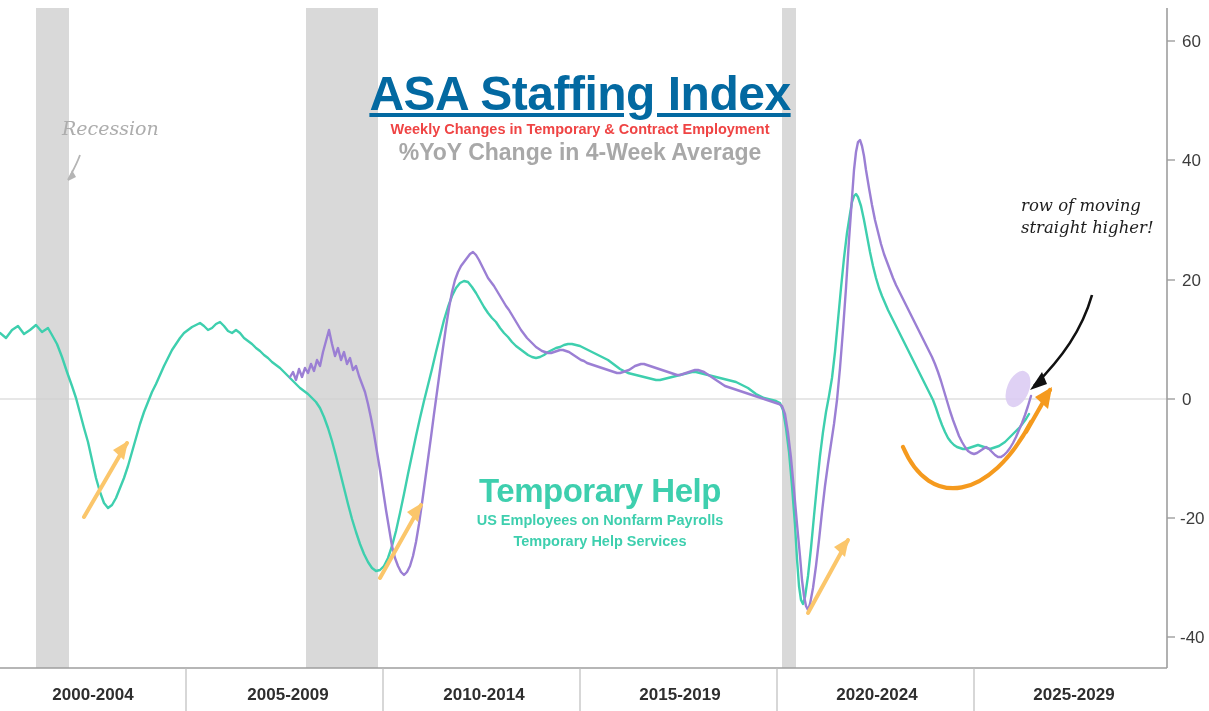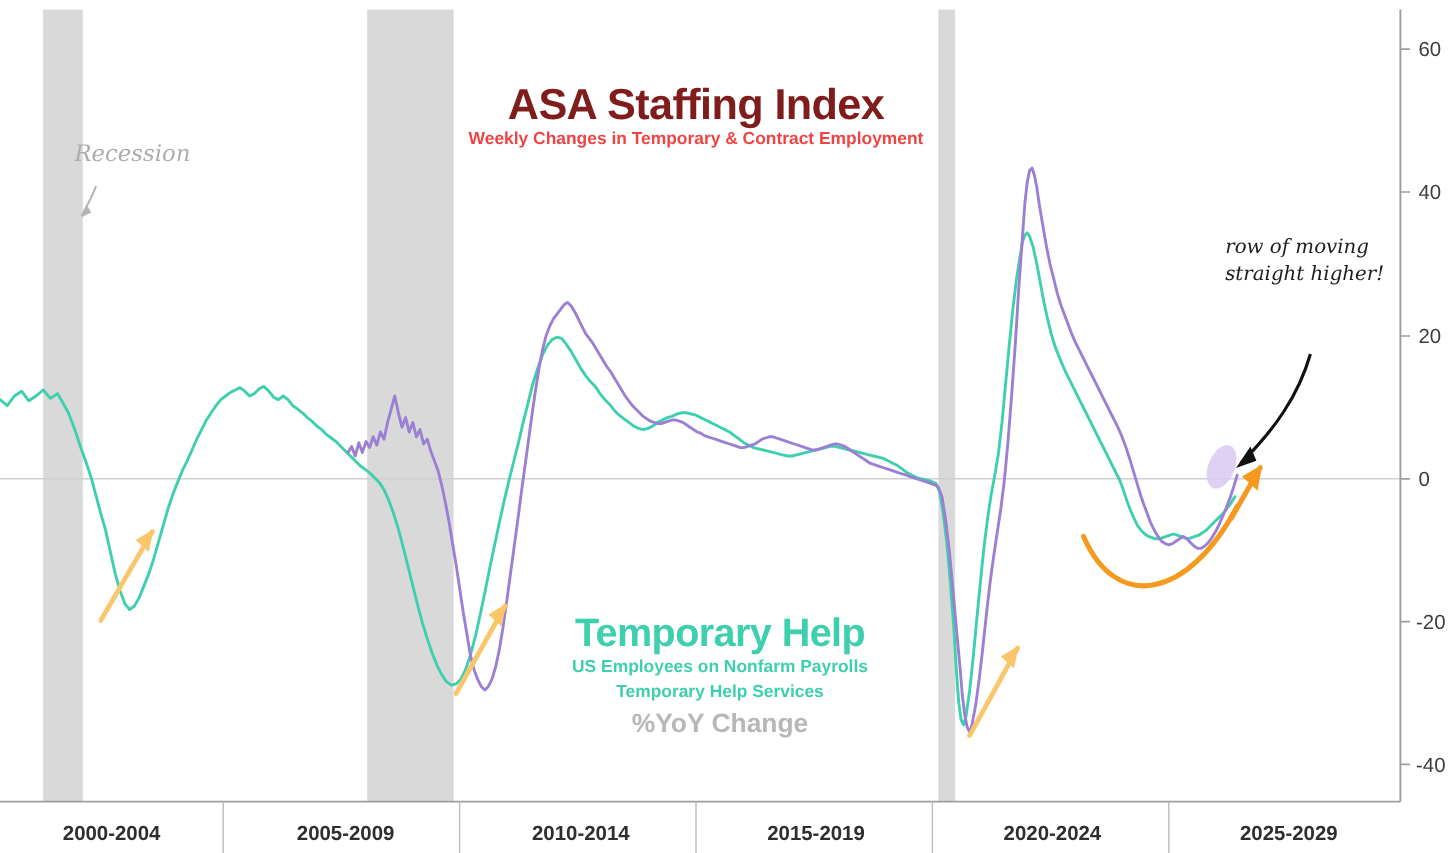--- a/index.html
+++ b/index.html
@@ -41,25 +41,26 @@
     position: absolute;
     text-align: center;
     pointer-events: none;
   }
   #asa-title-block {
     left: 300px;
     top: 68px;
     width: 560px;
   }
   .asa-title {
-    font-size: 36px;
-    font-weight: 700;
-    color: #7f1d1d;
+    font-size: 48px;
+    font-weight: 700;
+    color: #0369a1;
     letter-spacing: -0.5px;
     line-height: 1.08;
+    text-decoration: underline;
   }
   .asa-sub1 {
     font-size: 14.5px;
     font-weight: 700;
     color: #ef4444;
     margin-top: 1px;
   }
   .asa-sub2 {
     font-size: 23px;
     font-weight: 700;
@@ -70,21 +71,20 @@
     left: 330px;
     top: 473px;
     width: 540px;
   }
   .temp-title {
     font-size: 33px;
     font-weight: 700;
     color: #3ecfae;
     letter-spacing: -0.5px;
     line-height: 1.08;
-    margin-top: 36px;
   }
   .temp-sub1 {
     font-size: 14.5px;
     font-weight: 700;
     color: #3ecfae;
     margin-top: 2px;
     line-height: 1.32;
     text-align: center;
   }
   .temp-sub2 {
@@ -200,27 +200,27 @@
       <path d="M 1092 295 C 1082 330, 1062 358, 1034 386" stroke="#111111" stroke-width="2.6" fill="none"></path>
       <path d="M 1030 390 L 1042 372 L 1047 384 Z" fill="#111111"></path>
     </g>
   </svg>
 
   <div id="recession-label">Recession</div>
 
   <div id="asa-title-block" class="title-block">
     <div class="asa-title">ASA Staffing Index</div>
     <div class="asa-sub1">Weekly Changes in Temporary &amp; Contract Employment</div>
+    <div class="asa-sub2">%YoY Change in 4-Week Average</div>
   </div>
 
   <div id="temp-title-block" class="title-block">
     <div class="temp-title">Temporary Help</div>
     <div class="temp-sub1">US Employees on Nonfarm Payrolls</div>
     <div class="temp-sub1">Temporary Help Services</div>
-    <div class="temp-sub2">%YoY Change</div>
   </div>
 
   <div id="annotation-note">
     <div>row of moving</div>
     <div>straight higher!</div>
   </div>
 
 </div>
 
 </body></html>

